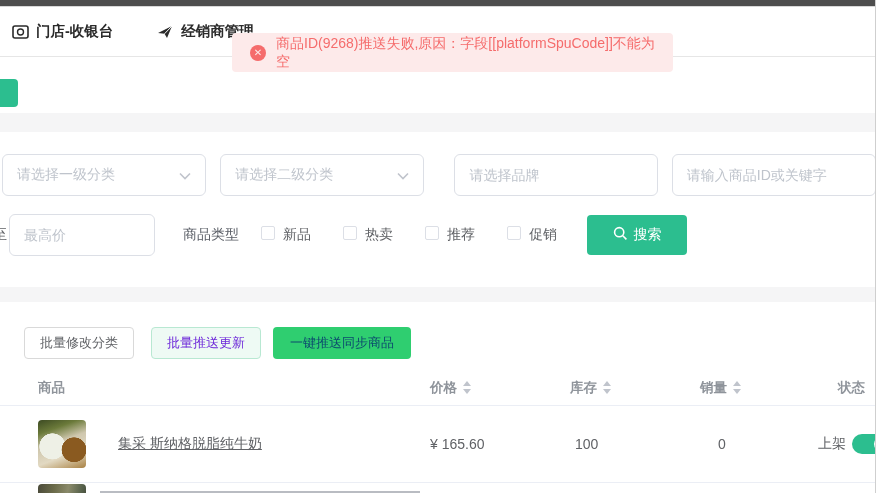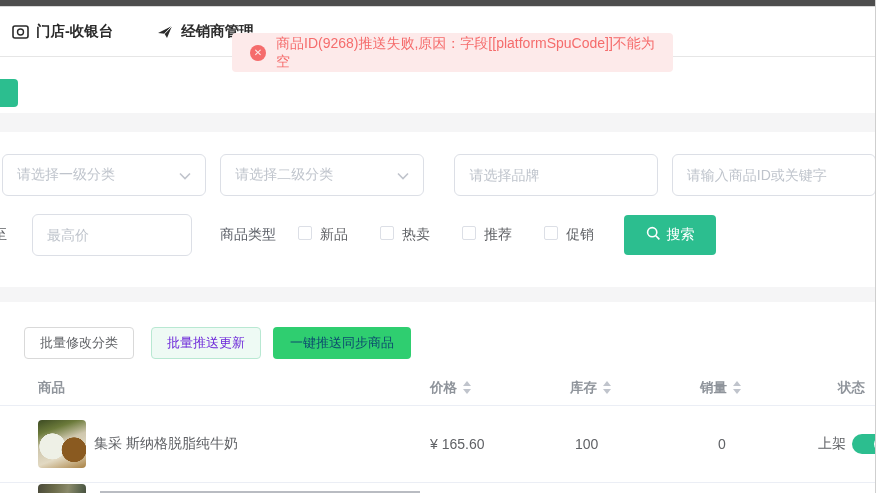--- a/index.html
+++ b/index.html
@@ -51,26 +51,26 @@
   }
   .sel { justify-content: space-between; cursor: pointer; }
   .txt input { border: none; outline: none; width: 100%; font-size: 14px; font-family: inherit; color: #606266; }
   .txt input::placeholder { color: #bfc4cc; }
   .w216 { width: 216px; }
   .row1 { margin-left: 2px; }
   .row1 .g14 { margin-left: 14px; }
   .row1 .g30 { margin-left: 30px; }
   .row2 { margin-top: 18px; }
   .to-label { margin-left: -7px; color: #606266; width: 16px; flex: none; }
-  .price-input { width: 160px; margin-left: 23px; height: 42px; }
+  .price-input { width: 146px; margin-left: 0; height: 42px; }
   .type-label { margin-left: 28px; color: #5a5e66; }
   .checkbox-item { display: flex; align-items: flex-start; gap: 8px; margin-left: 32px; cursor: pointer; color: #606266; }
   .checkbox-box { width: 14px; height: 14px; border: 1px solid #dcdfe6; border-radius: 2px; background: #fff; flex: none; }
   .search-btn {
-    margin-left: 30px; width: 92px; height: 40px; border: none; border-radius: 4px;
+    margin-left: 30px; width: 100px; height: 40px; border: none; border-radius: 4px;
     background: #2cbe8f; color: #fff; font-size: 14px; font-family: inherit;
     display: flex; align-items: center; justify-content: center; gap: 6px; cursor: pointer;
   }
 
   
   .table-panel { background: #fff; padding-top: 25px; min-height: 190px; }
   .actions-row { display: flex; align-items: center; margin-left: 24px; }
   .btn { height: 32px; border-radius: 4px; font-size: 13px; font-family: inherit; cursor: pointer; padding: 0 15px; }
   .btn-plain { background: #fff; border: 1px solid #d9d9d9; color: #606266; }
   .btn-mint { background: #eefaf4; border: 1px solid #b8e8d2; color: #6d28d9; margin-left: 17px; }
@@ -81,21 +81,21 @@
   .c-product { left: 38px; }
   .c-price   { left: 430px; }
   .c-stock   { left: 570px; }
   .c-sales   { left: 700px; }
   .c-status  { left: 838px; }
   .sort-carets { display: flex; flex-direction: column; gap: 3px; }
   .caret-up { width: 0; height: 0; border-left: 4px solid transparent; border-right: 4px solid transparent; border-bottom: 5px solid #c0c4cc; cursor: pointer; }
   .caret-down { width: 0; height: 0; border-left: 4px solid transparent; border-right: 4px solid transparent; border-top: 5px solid #c0c4cc; cursor: pointer; }
 
   .trow { position: relative; height: 77px; border-bottom: 1px solid #ebeef5; color: #606266; }
-  .product-cell { position: absolute; left: 38px; top: 14px; display: flex; align-items: center; gap: 8px; }
+  .product-cell { position: absolute; left: 38px; top: 14px; display: flex; align-items: center; gap: 32px; text-decoration: underline; }
   .product-img {
     width: 48px; height: 48px; border-radius: 4px; flex: none;
     background:
       radial-gradient(circle at 75% 62%, #8a5a20 0 26%, rgba(0,0,0,0) 27%),
       radial-gradient(circle at 30% 55%, #eef0e6 0 30%, rgba(0,0,0,0) 31%),
       linear-gradient(160deg, #3c4a22 0%, #6b7a3a 22%, #cfc7ae 45%, #e2d9c2 70%, #a98142 100%);
   }
   .row-cell { position: absolute; top: 0; height: 100%; display: flex; align-items: center; }
   .switch {
     position: absolute; left: 852px; top: 28px; width: 40px; height: 20px;

